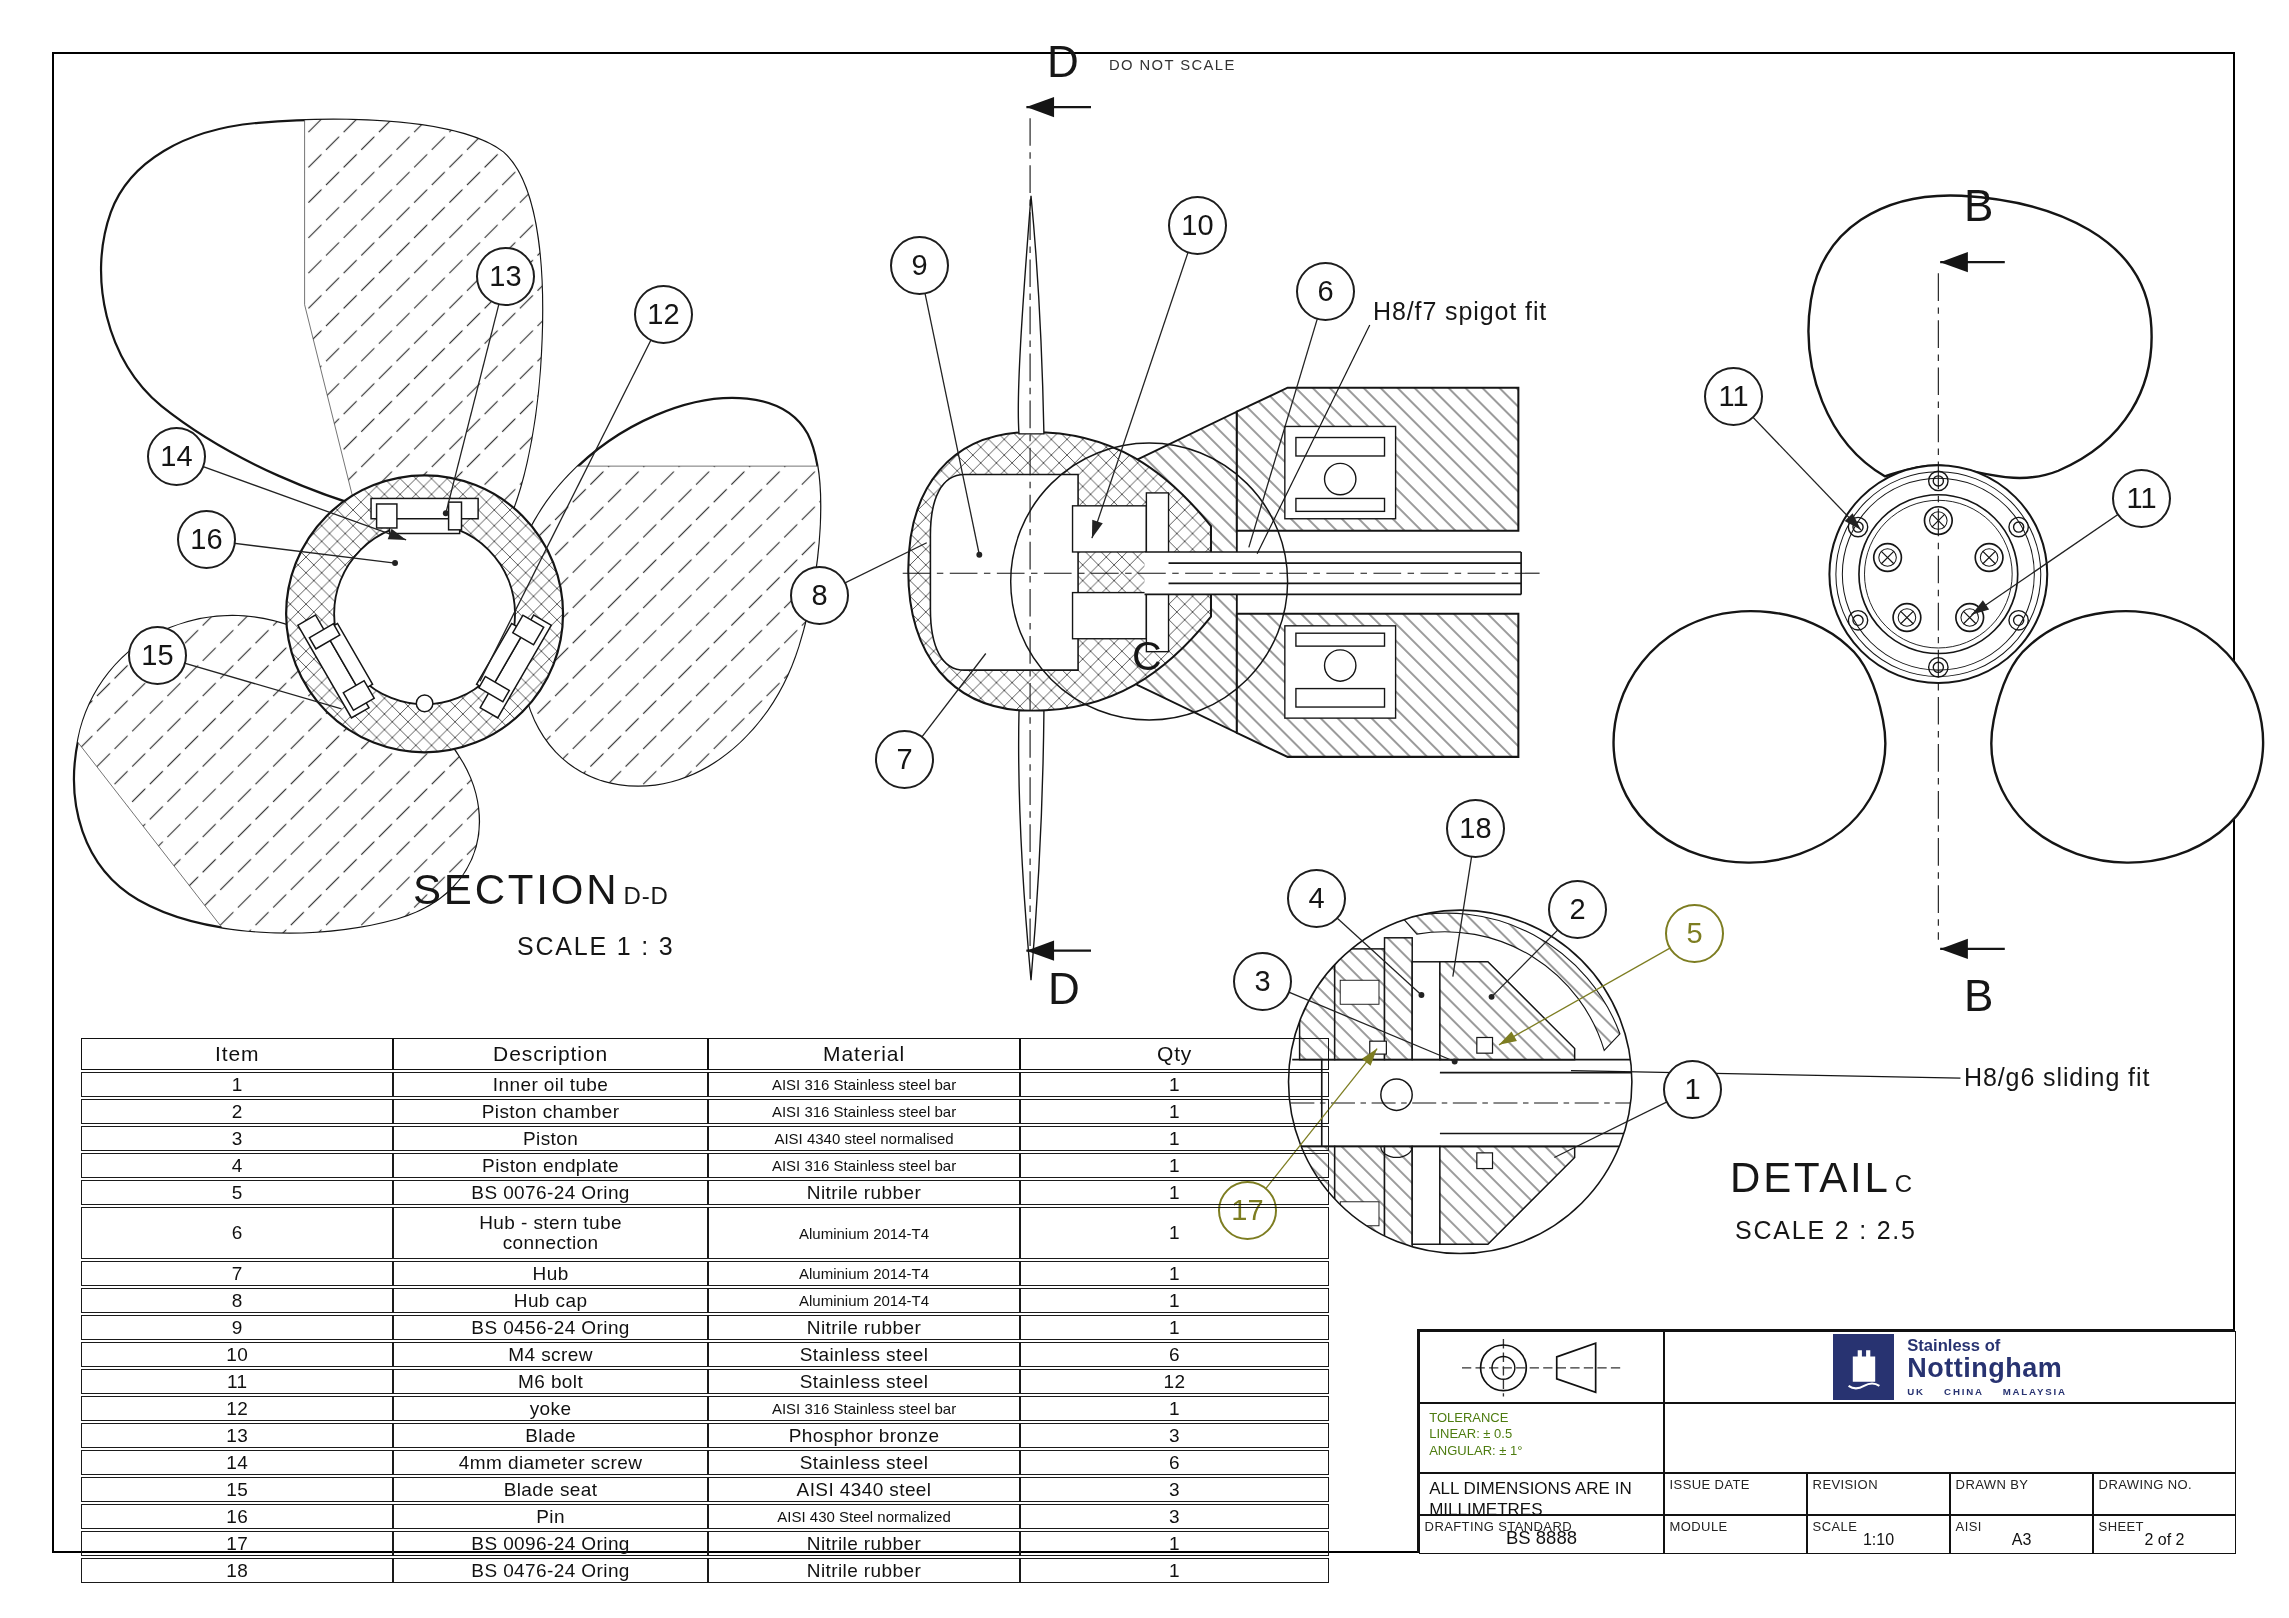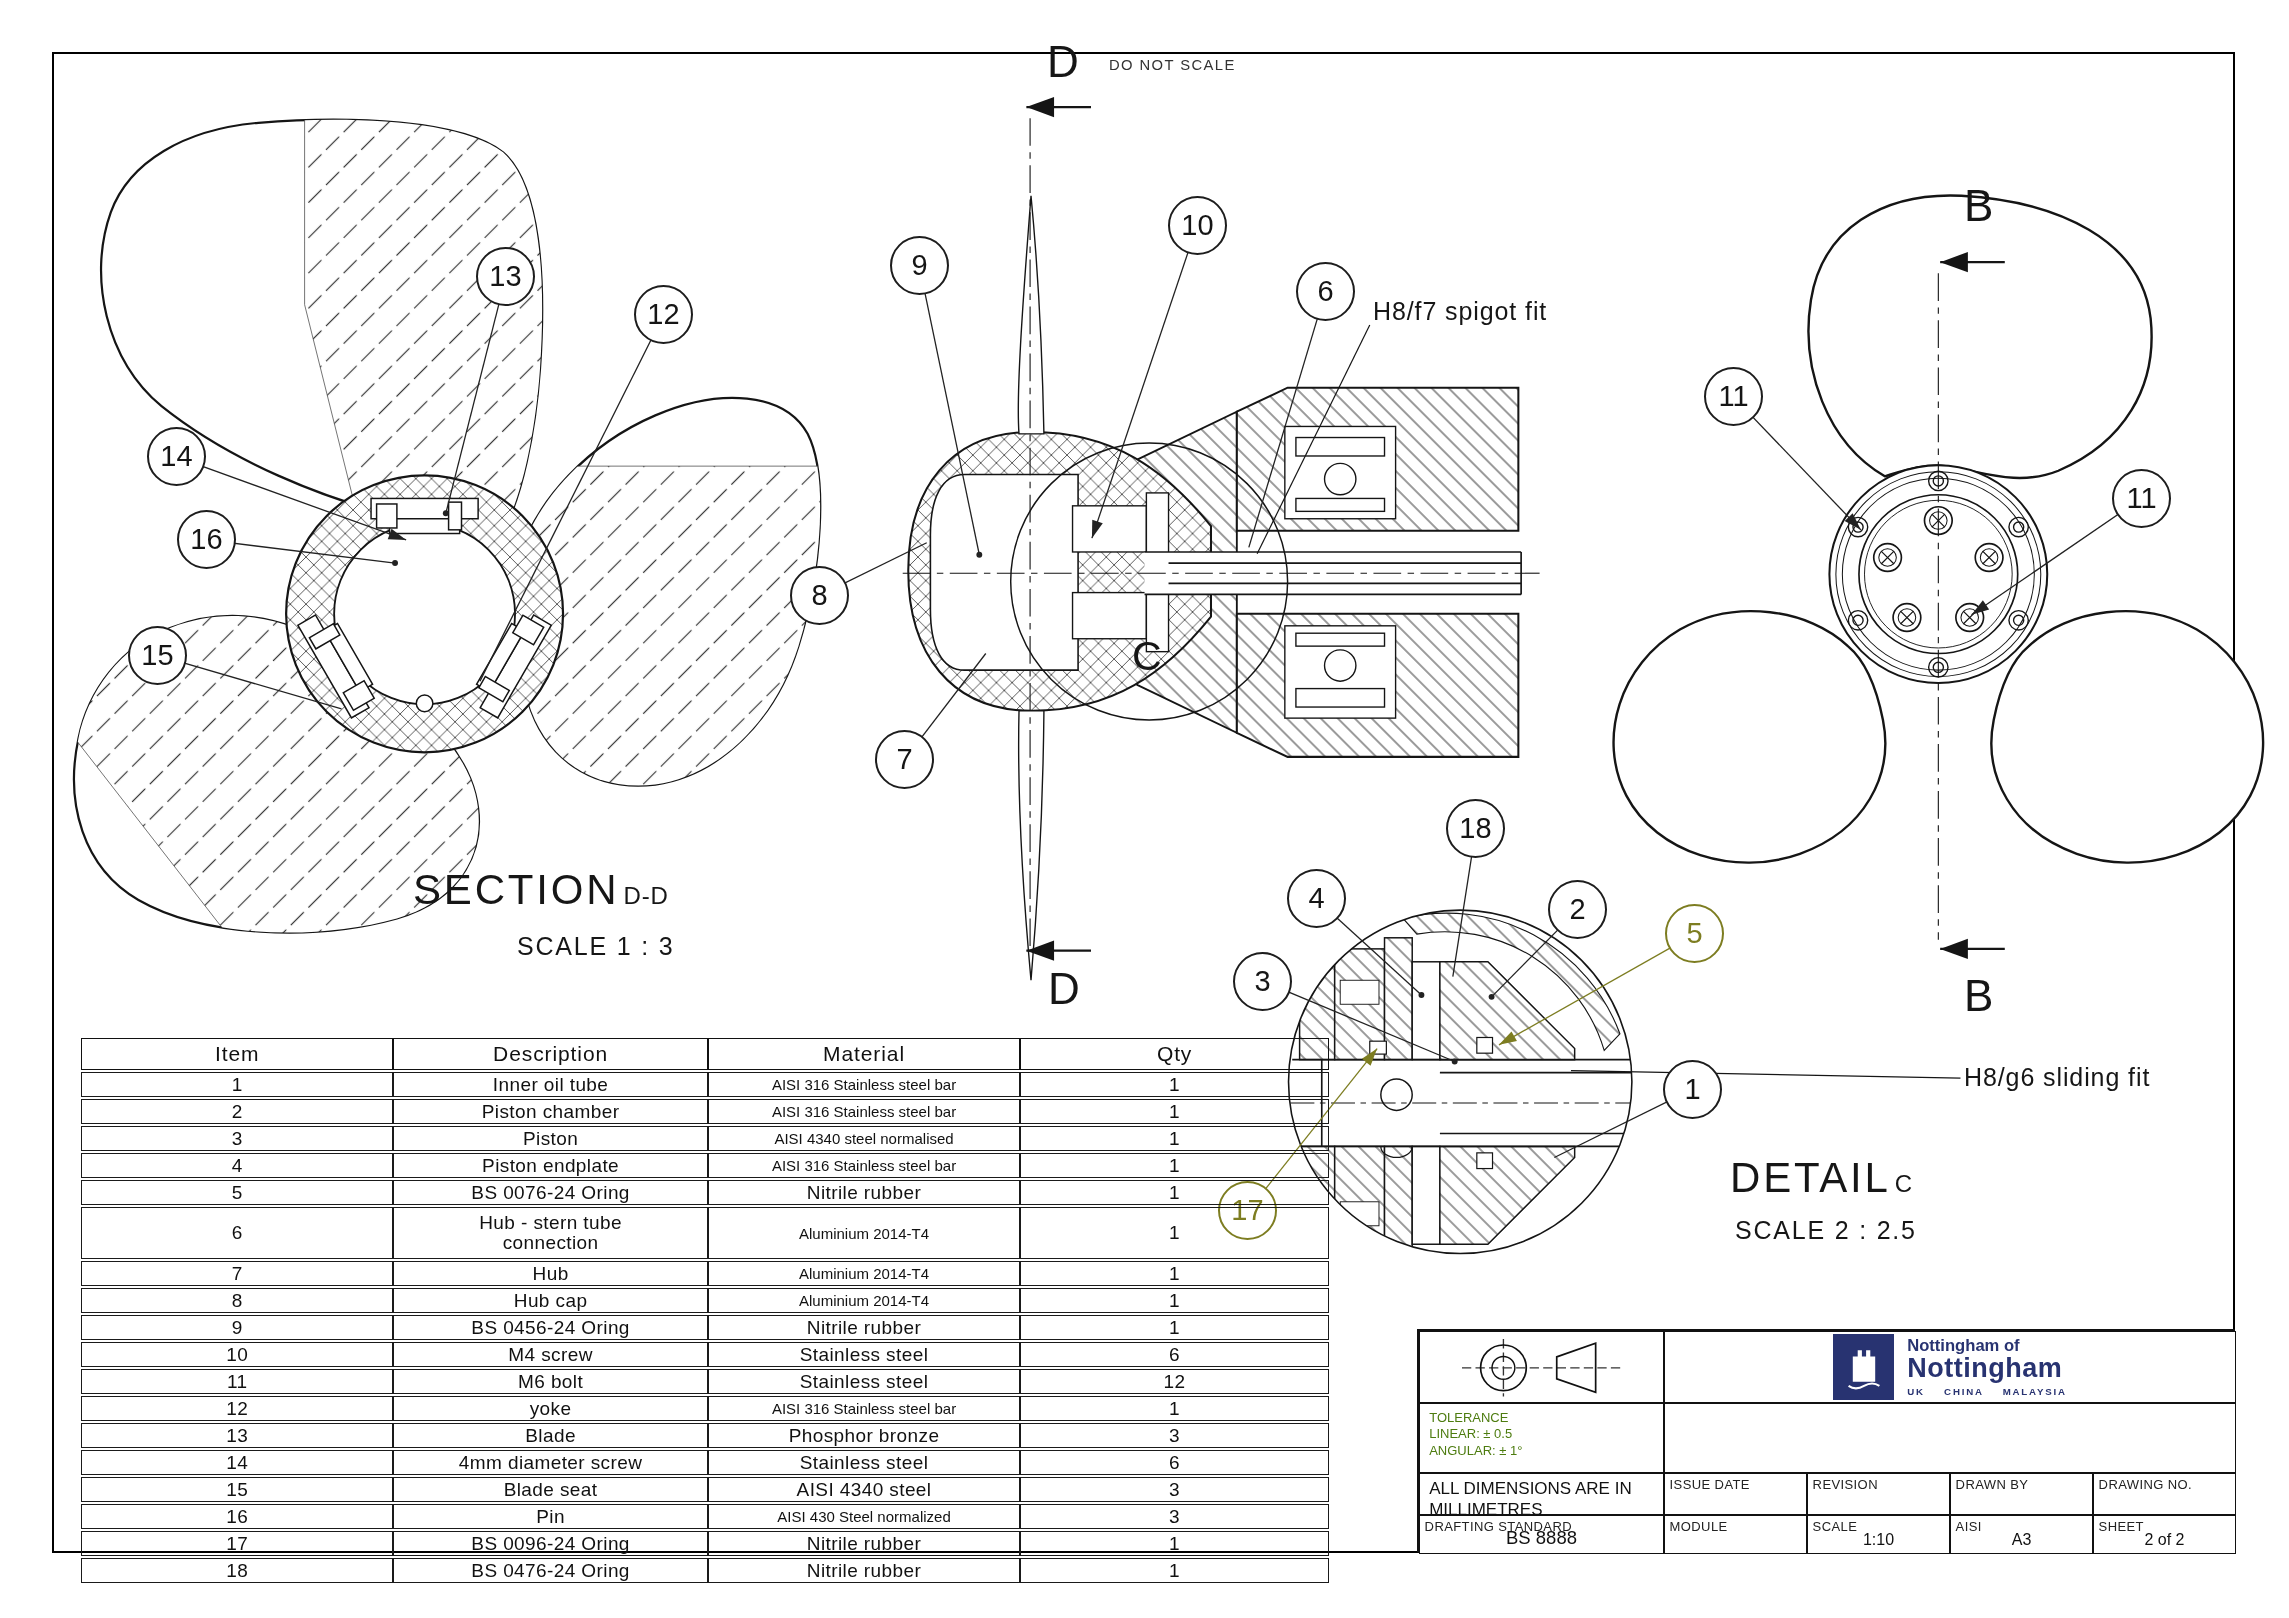--- a/index.html
+++ b/index.html
@@ -466,21 +466,21 @@
       </svg>
     </div>
     <div class="tcell span4 logo-cell">
       <div class="logo-box">
         <svg width="42" height="52" viewBox="0 0 60 74">
           <path d="M14,58 L14,22 L21,22 L21,13 L27,13 L27,22 L33,22 L33,13 L39,13 L39,22 L46,22 L46,58 Z" fill="#fff"></path>
           <path d="M8,64 Q18,71 30,64 T52,64" stroke="#fff" stroke-width="3" fill="none"></path>
         </svg>
       </div>
       <div class="uni-text">
-        <div class="uni-l1">Nottingham of</div>
+        <div class="uni-l1">Stainless of</div>
         <div class="uni-l2">Nottingham</div>
         <div class="uni-l3">UK CHINA MALAYSIA</div>
       </div>
     </div>
 
     <div class="tcell tol">
       <div>TOLERANCE</div>
       <div>LINEAR: ± 0.5</div>
       <div>ANGULAR: ± 1°</div>
     </div>

